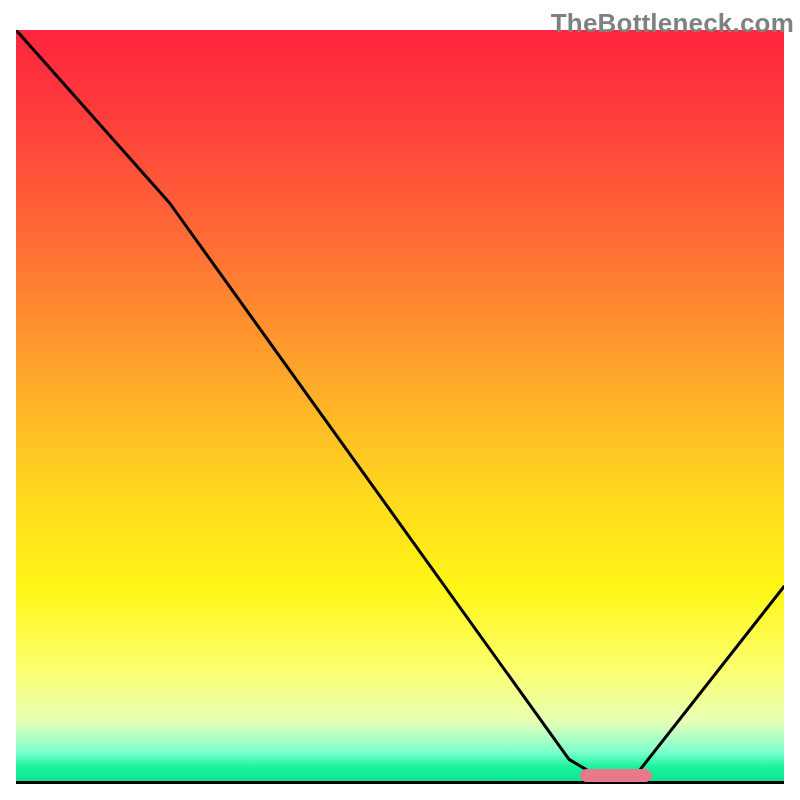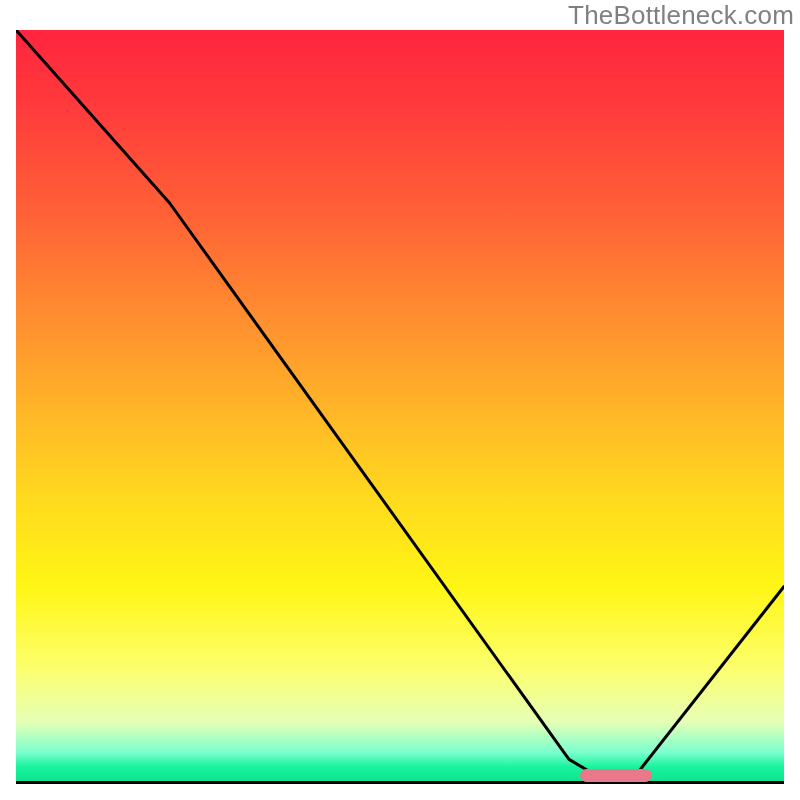--- a/index.html
+++ b/index.html
@@ -11,24 +11,24 @@
     font-family: Arial, Helvetica, sans-serif;
     overflow: hidden;
   }
   .wrap {
     position: relative;
     width: 800px;
     height: 800px;
   }
   .watermark {
     position: absolute;
-    top: 0;
+    top: 8px;
     right: 6px;
     font-size: 26px;
-    font-weight: 400;
+    font-weight: 700;
     letter-spacing: 0.2px;
     color: #808080;
     z-index: 20;
   }
   .plot {
     position: absolute;
     left: 16px;
     top: 30px;
     width: 768px;
     height: 752px;

